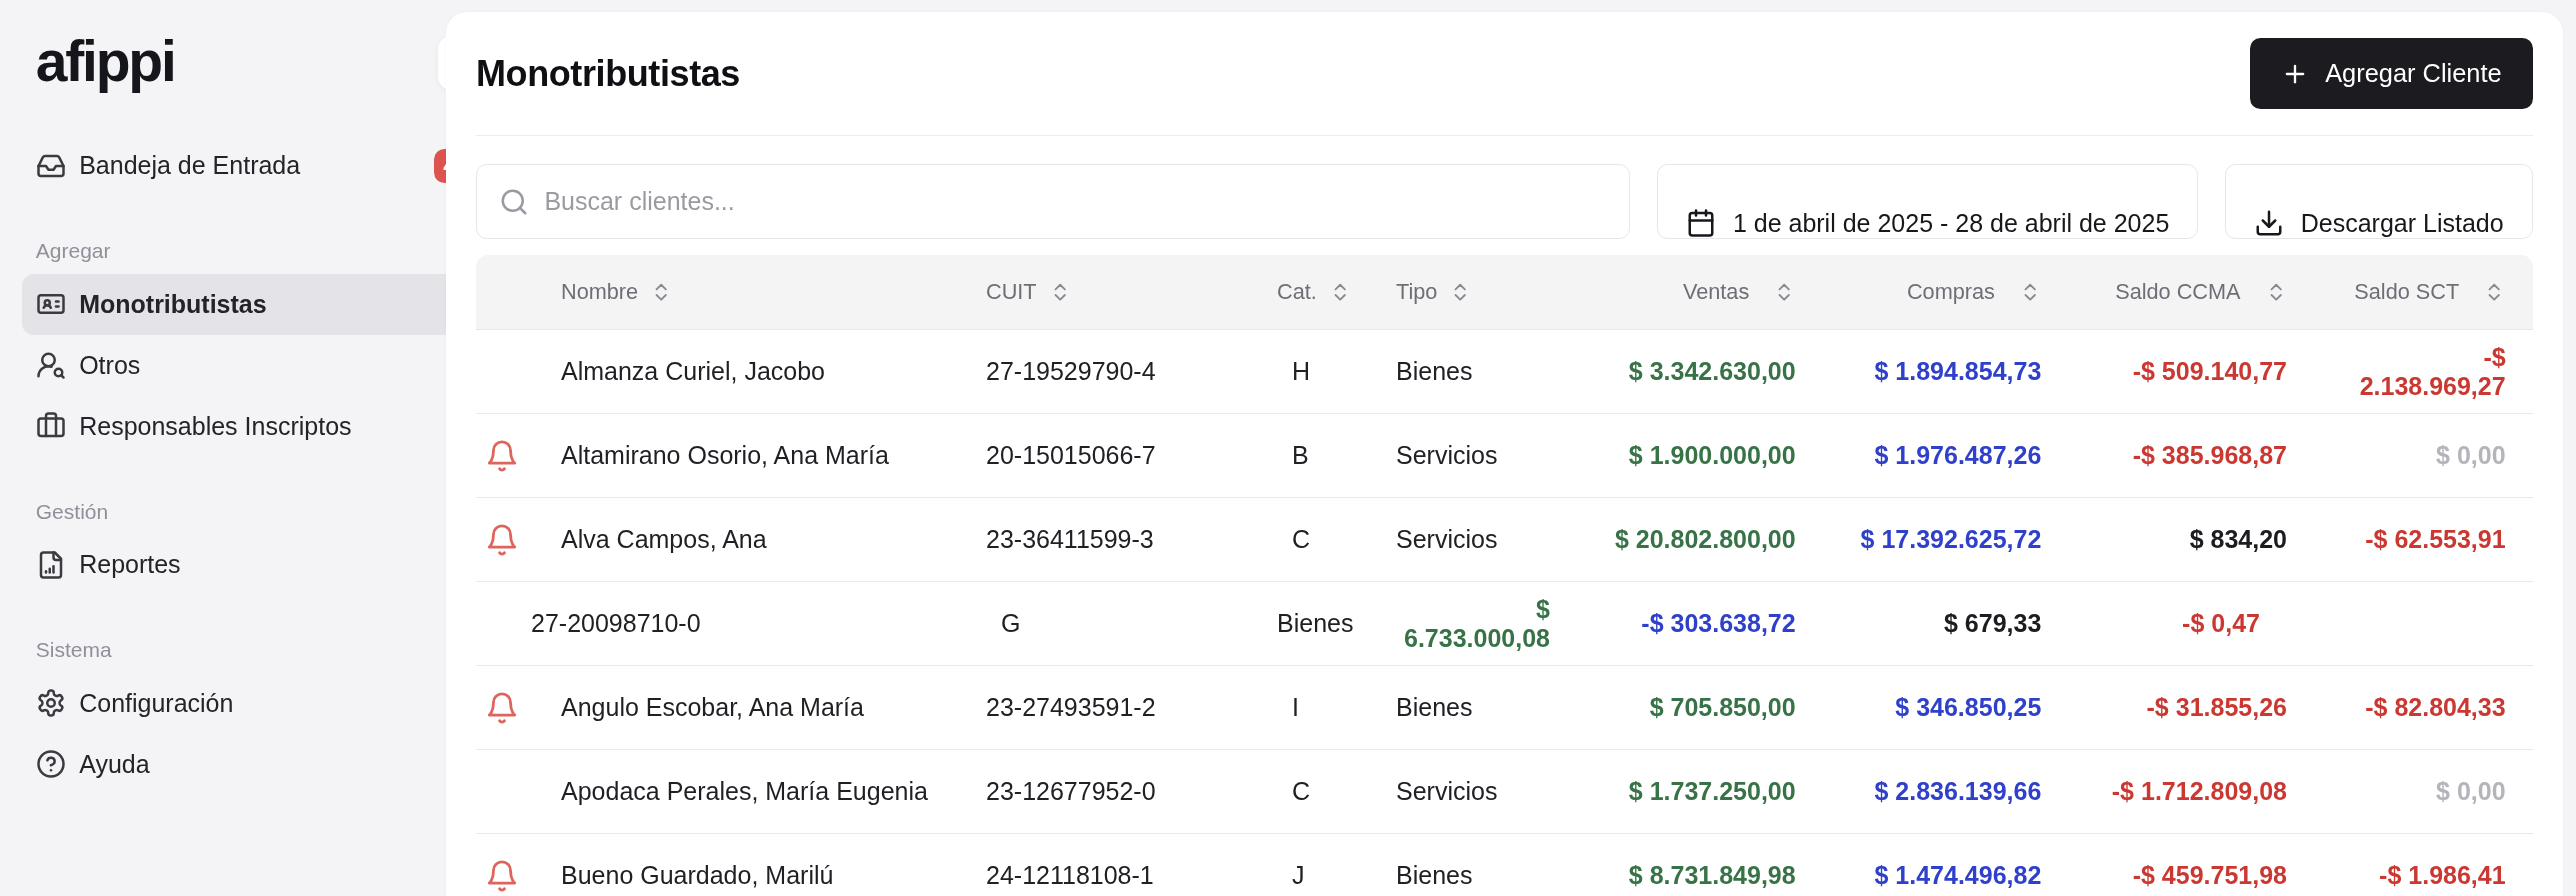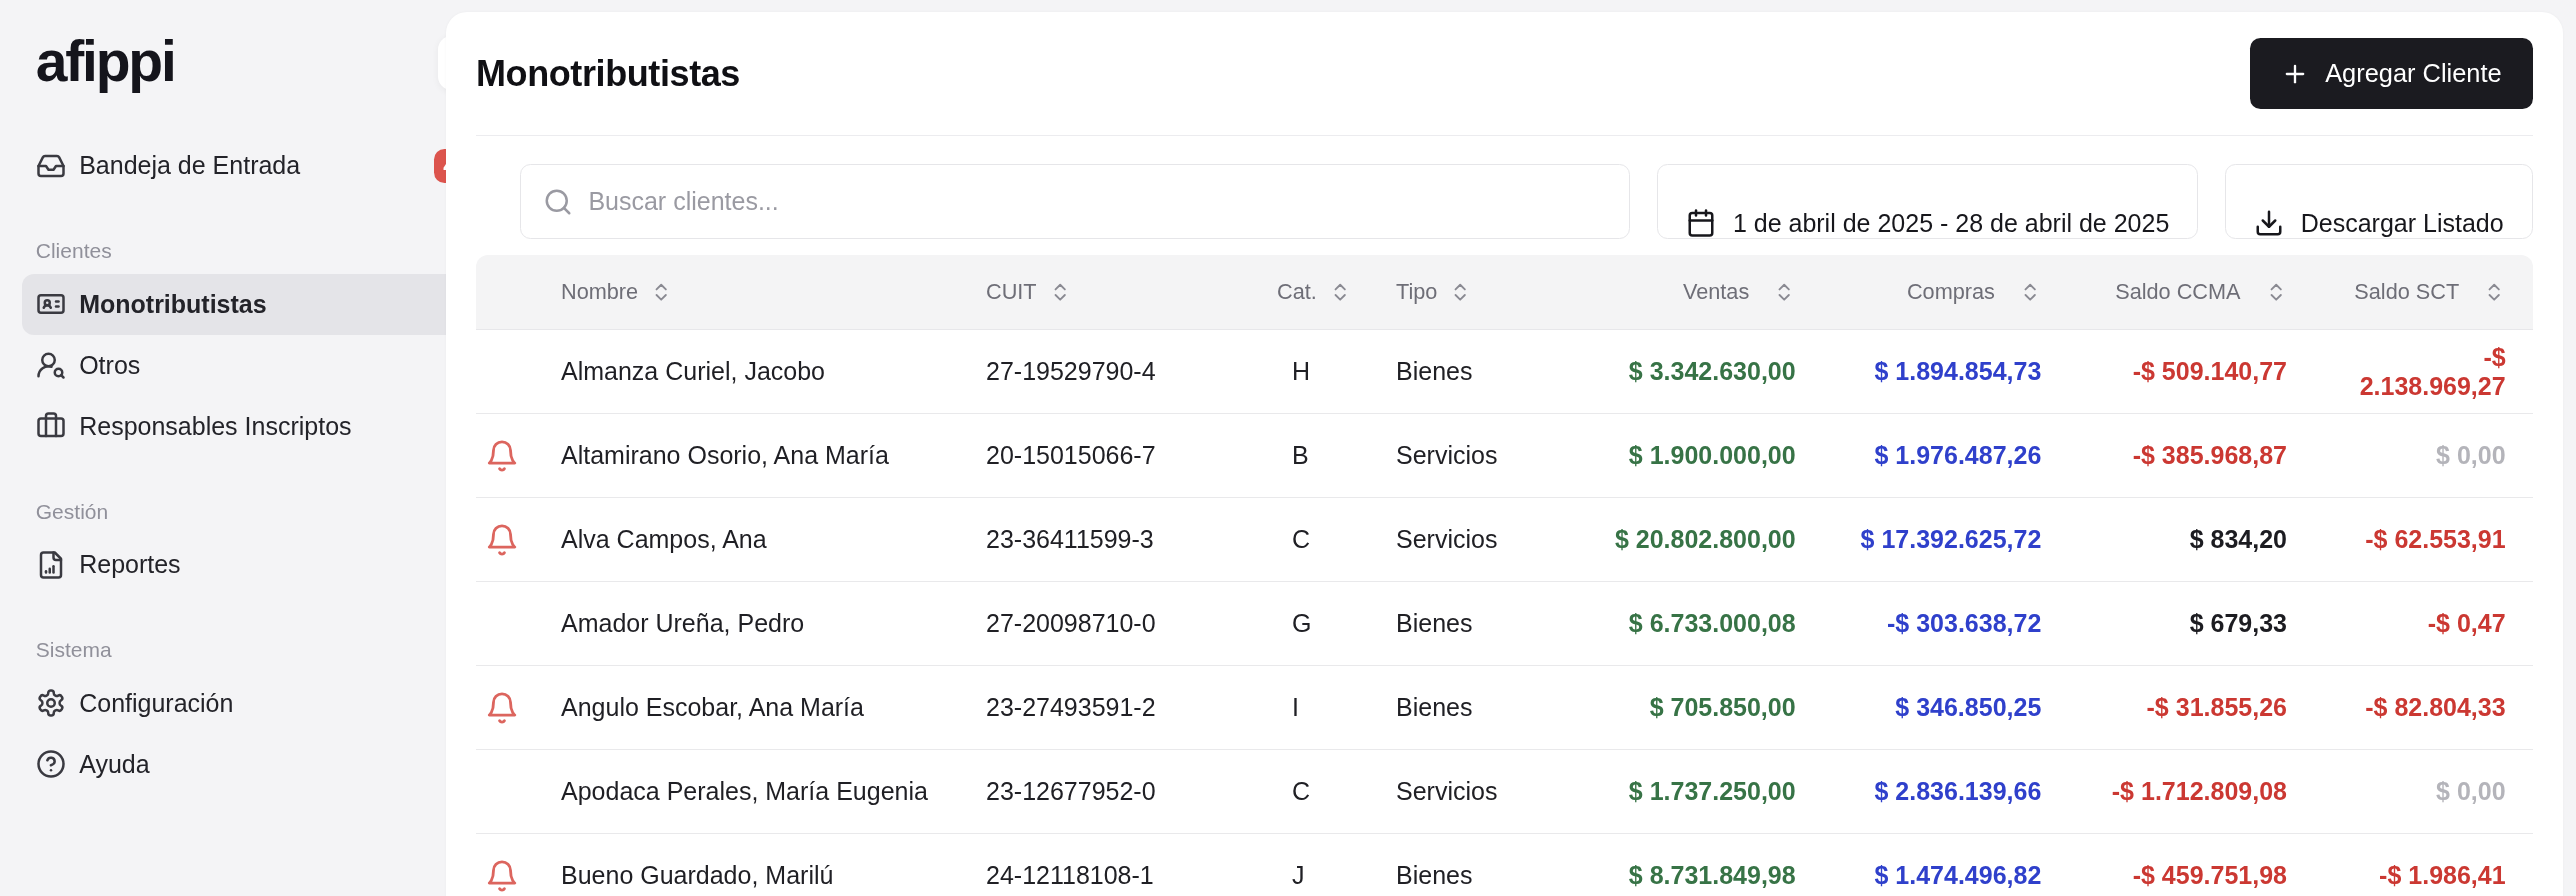--- a/index.html
+++ b/index.html
@@ -29,21 +29,21 @@
   .section-label{font-size:21px;color:var(--faint);margin:43px 0 10.5px 13.4px;}
 
   
   .card{position:absolute;left:446px;top:12px;right:13.4px;bottom:-30px;background:#fff;border-radius:21px 21px 0 0;padding:0 30px;box-shadow:0 0.7px 3px rgba(0,0,0,.04);}
   .card-header{height:124px;display:flex;align-items:center;justify-content:space-between;border-bottom:1.5px solid #ececef;}
   .page-title{font-size:36px;font-weight:700;color:#101014;letter-spacing:-0.4px;}
   .add-btn{height:71px;border:none;border-radius:10.5px;background:var(--c-btn);color:#fff;font-size:25.4px;font-weight:500;font-family:inherit;display:flex;align-items:center;gap:16.4px;padding:0 31px;cursor:pointer;}
   .add-btn svg{width:28px;height:28px;}
 
   .toolbar{margin-top:28px;display:flex;gap:27px;height:75px;}
-  .search-box{flex:1;display:flex;align-items:center;gap:15px;border:1.5px solid var(--border);border-radius:10.5px;padding:0 22.4px;background:#fff;margin-left:44px;}
+  .search-box{flex:1;display:flex;align-items:center;gap:15px;border:1.5px solid var(--border);border-radius:10.5px;padding:0 22.4px;background:#fff;}
   .search-box svg{width:30px;height:30px;color:#9a9aa2;flex:none;}
   .search-box input{flex:1;border:none;outline:none;font-size:25px;font-family:inherit;color:var(--txt);background:transparent;}
   .search-box input::placeholder{color:#9a9aa2;}
   .tool-btn{display:flex;align-items:flex-end;gap:16.4px;border:1.5px solid var(--border);border-radius:10.5px;background:#fff;padding:0 28px;font-size:25px;font-weight:500;font-family:inherit;color:#17171c;cursor:pointer;}
   .tool-btn svg{width:30px;height:30px;flex:none;}
 
   
   .table{margin-top:16.4px;}
   .thead{height:75px;background:var(--thead-bg);border-radius:12px 12px 0 0;border-bottom:1.5px solid #e7e7ea;display:grid;grid-template-columns:var(--cols);align-items:center;font-size:21.7px;font-weight:500;color:var(--muted);}
   .th{display:flex;align-items:center;gap:12px;}
@@ -82,21 +82,21 @@
     <span>
       <svg viewBox="0 0 24 24" width="30" height="30">
           <polyline points="22 12 16 12 14 15 10 15 8 12 2 12"></polyline>
           <path d="M5.45 5.11 2 12v6a2 2 0 0 0 2 2h16a2 2 0 0 0 2-2v-6l-3.45-6.89A2 2 0 0 0 16.76 4H7.24a2 2 0 0 0-1.79 1.11z"></path>
         </svg>
     </span>
     <span class="nav-label">Bandeja de Entrada</span>
     <span class="badge">44</span>
   </div>
 
-  <div class="section-label">Clientes</div>
+  <div class="section-label">Agregar</div>
 
   <div class="nav-item active">
     <span>
       <svg viewBox="0 0 24 24" width="30" height="30">
           <rect x="2" y="5" width="20" height="14" rx="2"></rect>
           <path d="M16 10h2"></path>
           <path d="M16 14h2"></path>
           <path d="M6.17 15a3 3 0 0 1 5.66 0"></path>
           <circle cx="9" cy="11" r="2"></circle>
         </svg>
@@ -343,21 +343,20 @@
   </div>
         <div class="trow">
     <div class="cell-bell">
       <span style="visibility: hidden;">
         <svg viewBox="0 0 24 24" width="34" height="34">
                 <path d="M6 8a6 6 0 0 1 12 0c0 7 3 9 3 9H3s3-2 3-9"></path>
                 <path d="M10.3 21a1.94 1.94 0 0 0 3.4 0"></path>
               </svg>
       </span>
     </div>
-    <div class="cell-name">Amador Ureña, Pedro</div>
     <div>27-20098710-0</div>
     <div class="cell-cat">G</div>
     <div>Bienes</div>
     <div class="cell-money money-green">$ 6.733.000,08</div>
     <div class="cell-money money-blue">-$ 303.638,72</div>
     <div class="cell-money money-black">$ 679,33</div>
     <div class="cell-money last money-red">-$ 0,47</div>
   </div>
         <div class="trow">
     <div class="cell-bell">

